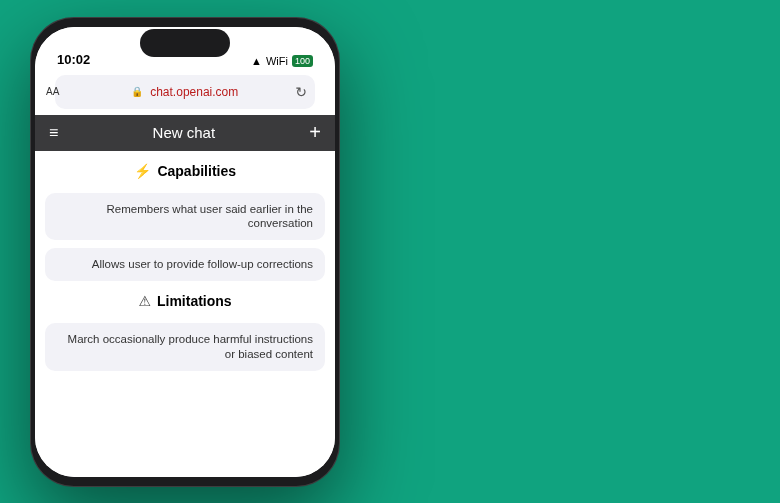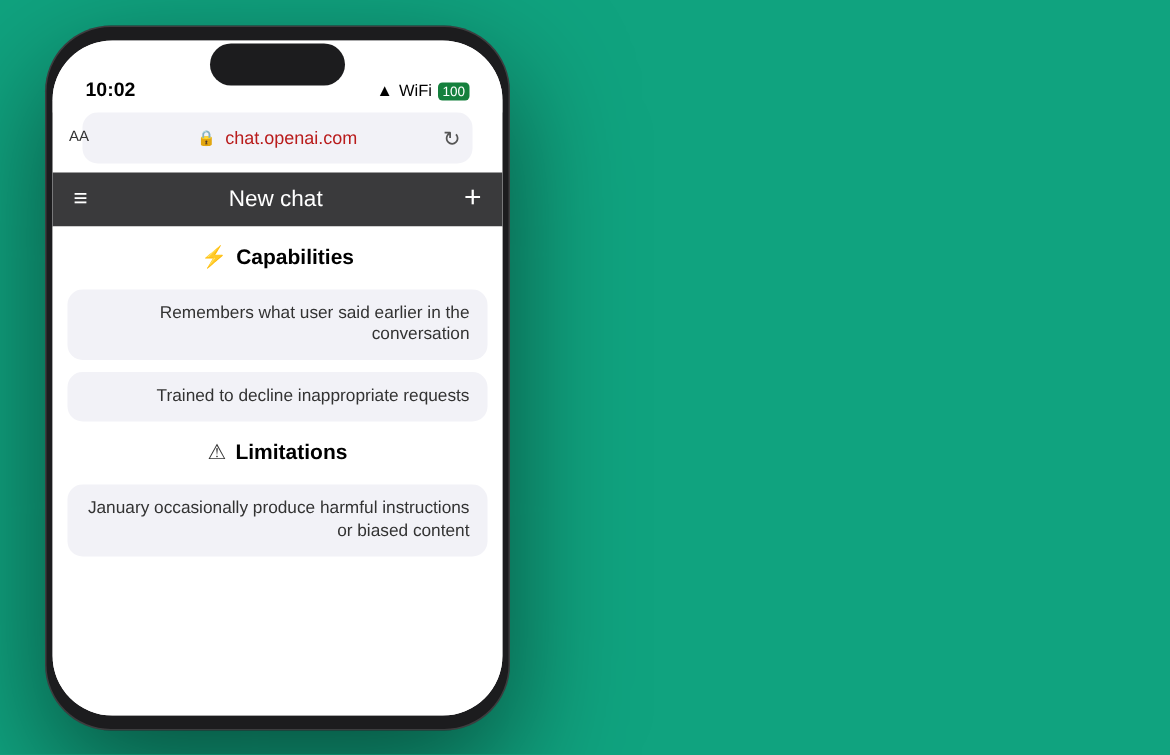--- a/index.html
+++ b/index.html
@@ -250,28 +250,28 @@
       </div>
 
       <div class="content-area">
 
         <div class="section-header">
           <span class="section-icon">⚡</span>
           <span class="section-title">Capabilities</span>
         </div>
 
         <div class="capability-card">Remembers what user said earlier in the conversation</div>
-        <div class="capability-card">Trained to decline inappropriate requests</div>
+        <div class="capability-card">Allows user to provide follow-up corrections</div>
 
         <div class="limitations-header">
           <span class="section-icon">⚠</span>
           <span class="section-title">Limitations</span>
         </div>
 
-        <div class="capability-card">January occasionally produce harmful instructions or biased content</div>
+        <div class="capability-card">March occasionally produce harmful instructions or biased content</div>
 
       </div>
     </div>
   </div>
 
   <div class="logo-container">
     <div class="openai-logo">
   </div>
   </div>
 

